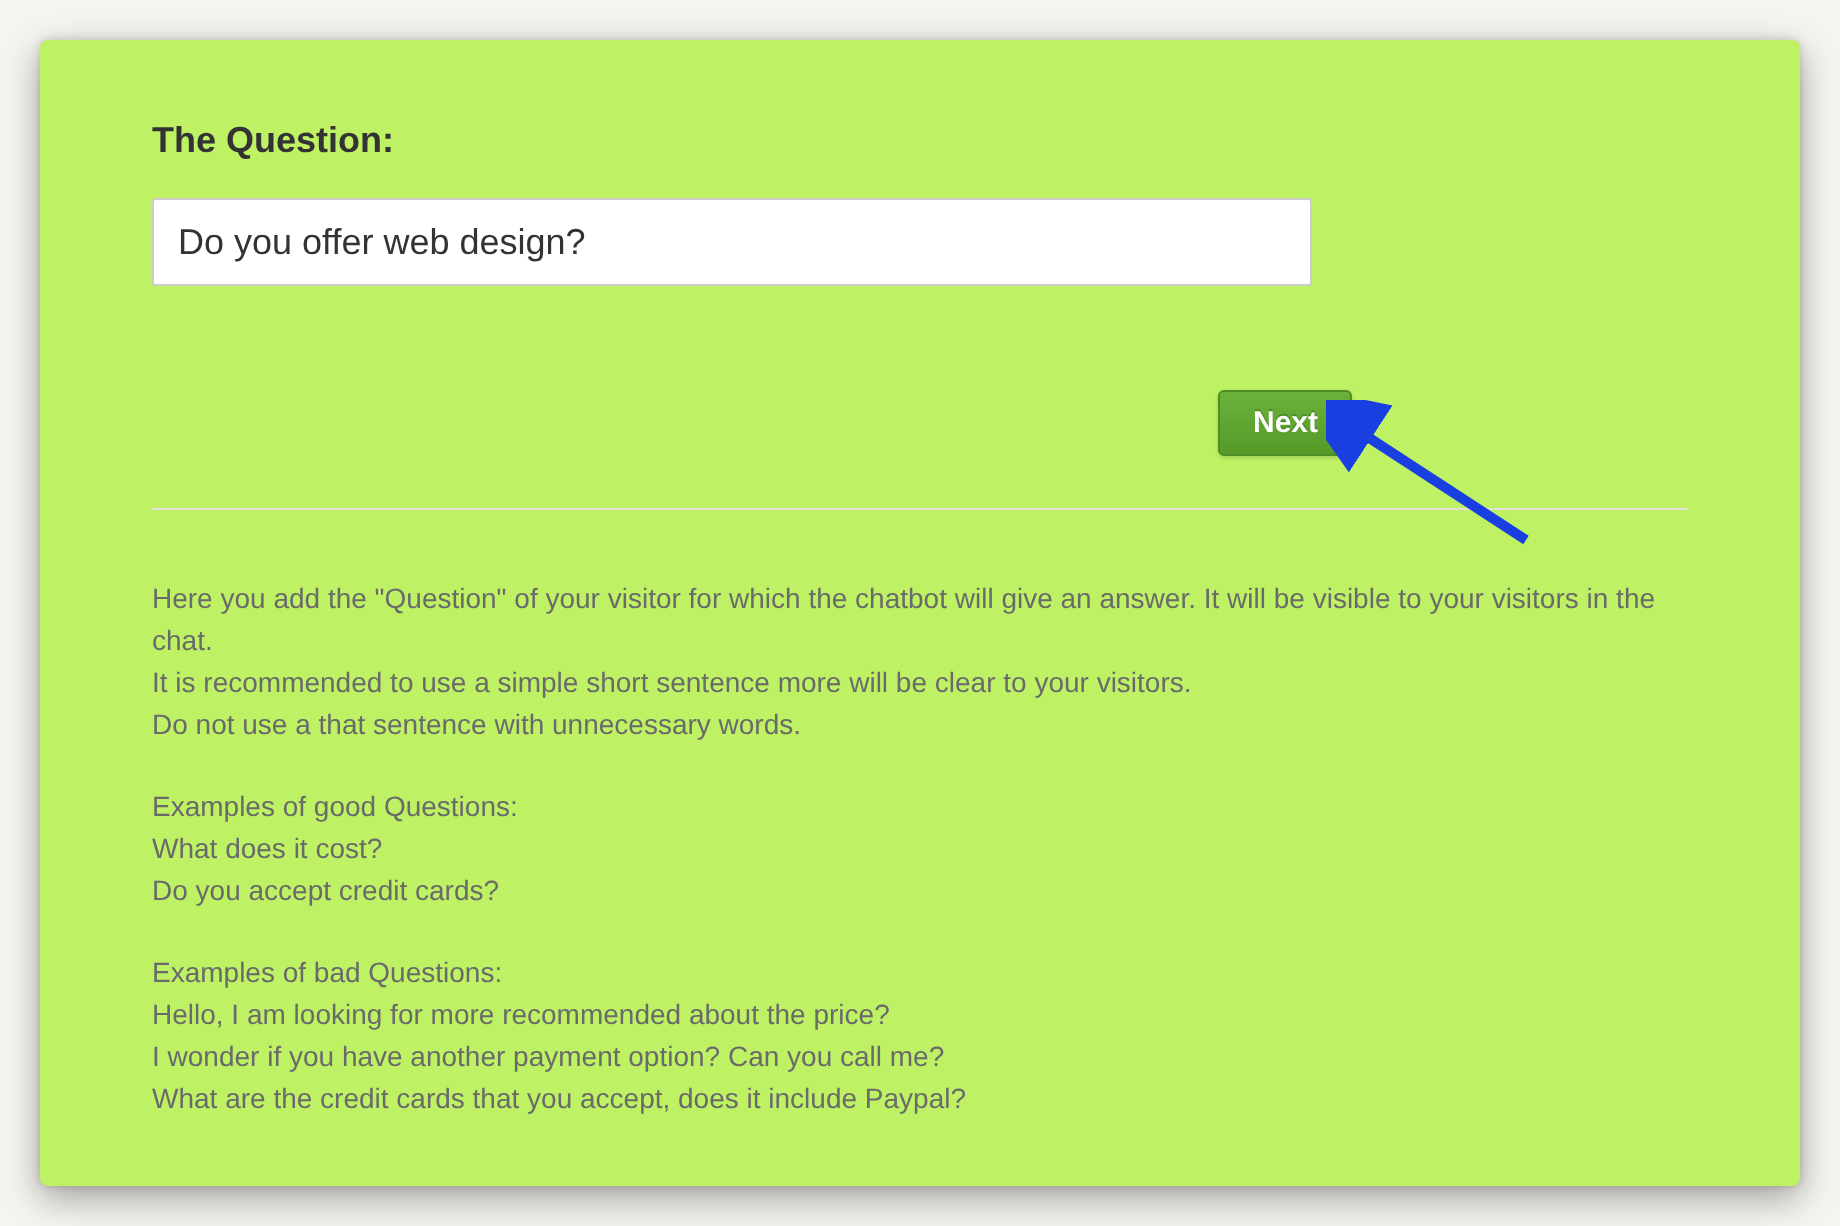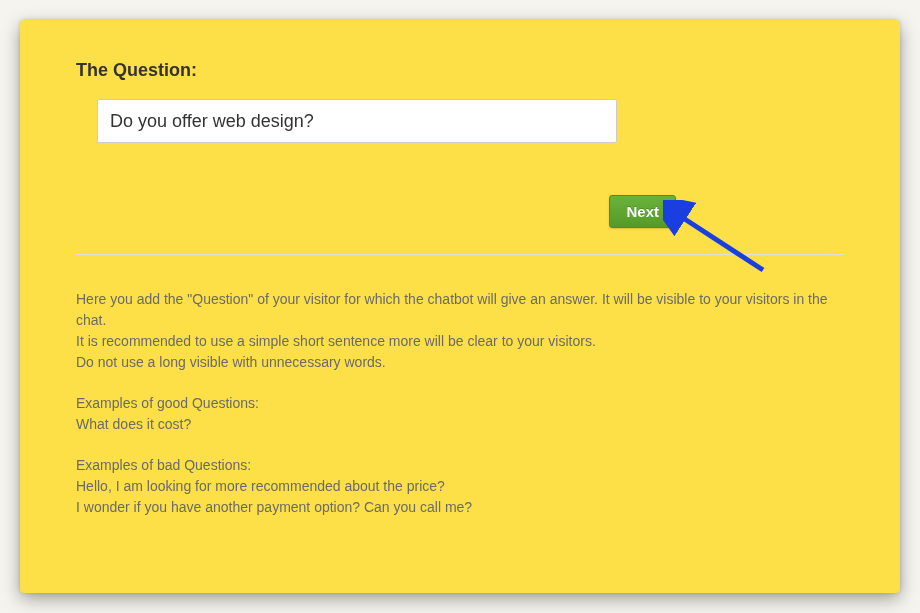--- a/index.html
+++ b/index.html
@@ -14,43 +14,42 @@
       height: 613px;
       position: relative;
       overflow: hidden;
     }
     .card {
       position: absolute;
       left: 20px;
       top: 20px;
       width: 880px;
       height: 573px;
-      background: #fde047;
+      background: #bef264;
       border-radius: 4px;
       box-shadow: 0 6px 18px rgba(0,0,0,0.35), 0 0 4px rgba(0,0,0,0.15);
       padding: 40px 56px 30px 56px;
     }
     .section-title {
       font-weight: 700;
       font-size: 18px;
       color: #333;
       margin-bottom: 18px;
     }
     .question-input {
-      width: 520px;
+      width: 580px;
       height: 44px;
       padding: 8px 12px;
       font-size: 18px;
       color: #333;
       background: #fff;
       border: 1px solid #ccc;
       border-radius: 2px;
       outline: none;
       font-family: inherit;
-      margin-left: 21px;
     }
     .action-row {
       margin-top: 52px;
       width: 600px;
       display: flex;
       justify-content: flex-end;
       position: relative;
     }
     .next-btn {
       background: #5fa72f;
@@ -102,28 +101,30 @@
 
   <div class="action-row">
     <button class="next-btn">Next</button>
   </div>
 
   <hr class="divider">
 
   <div class="help-block">
     <p>Here you add the "Question" of your visitor for which the chatbot will give an answer. It will be visible to your visitors in the chat.</p>
     <p>It is recommended to use a simple short sentence more will be clear to your visitors.</p>
-    <p>Do not use a long visible with unnecessary words.</p>
+    <p>Do not use a that sentence with unnecessary words.</p>
     <div class="spacer"></div>
     <p>Examples of good Questions:</p>
     <p class="example">What does it cost?</p>
+    <p class="example">Do you accept credit cards?</p>
     <div class="spacer"></div>
     <p>Examples of bad Questions:</p>
     <p class="example">Hello, I am looking for more recommended about the price?</p>
     <p class="example">I wonder if you have another payment option? Can you call me?</p>
+    <p class="example">What are the credit cards that you accept, does it include Paypal?</p>
   </div>
 
 </div>
 
 <svg class="arrow" width="120" height="80">
   <defs>
     <marker id="arrowhead" markerWidth="10" markerHeight="8" refX="2" refY="4" orient="auto">
       <polygon points="0 0, 10 4, 0 8" fill="#1a3fe0"></polygon>
     </marker>
   </defs>

